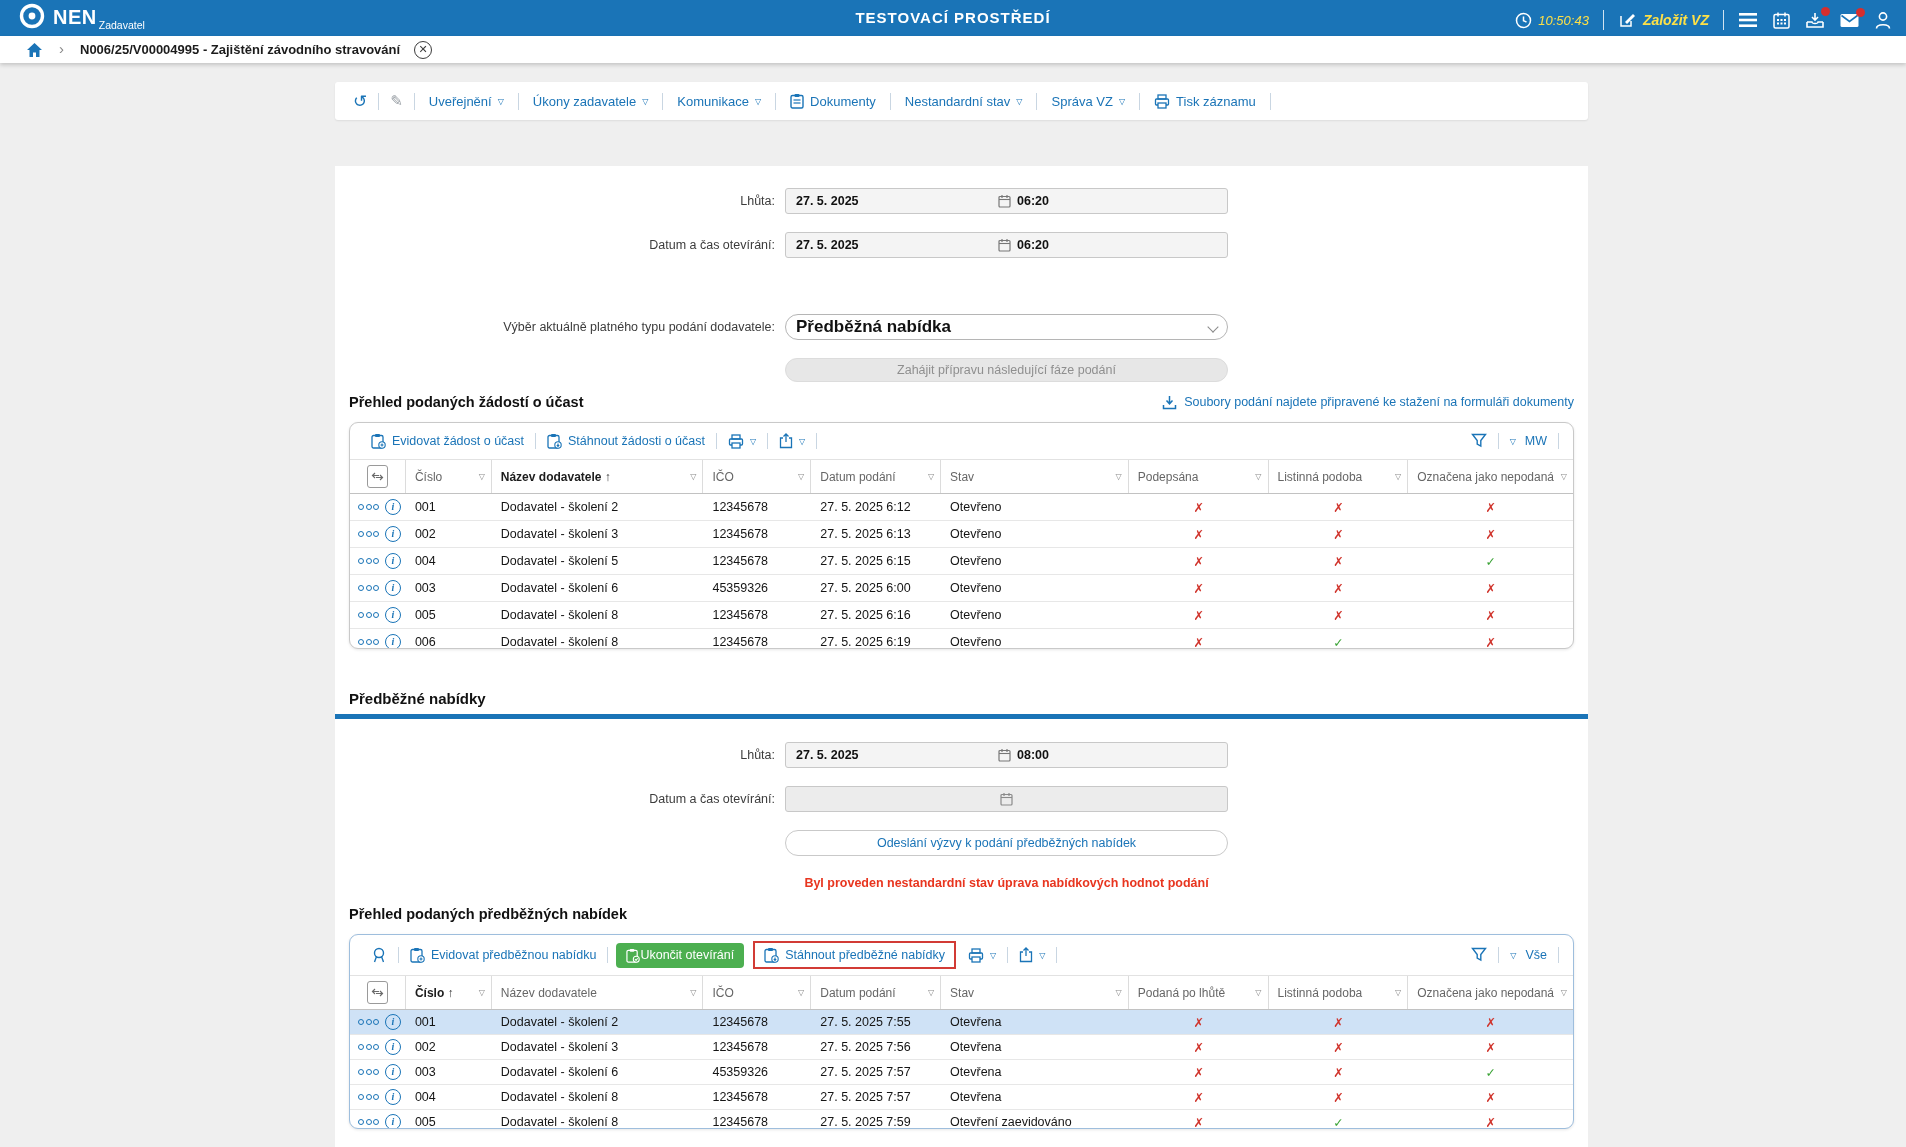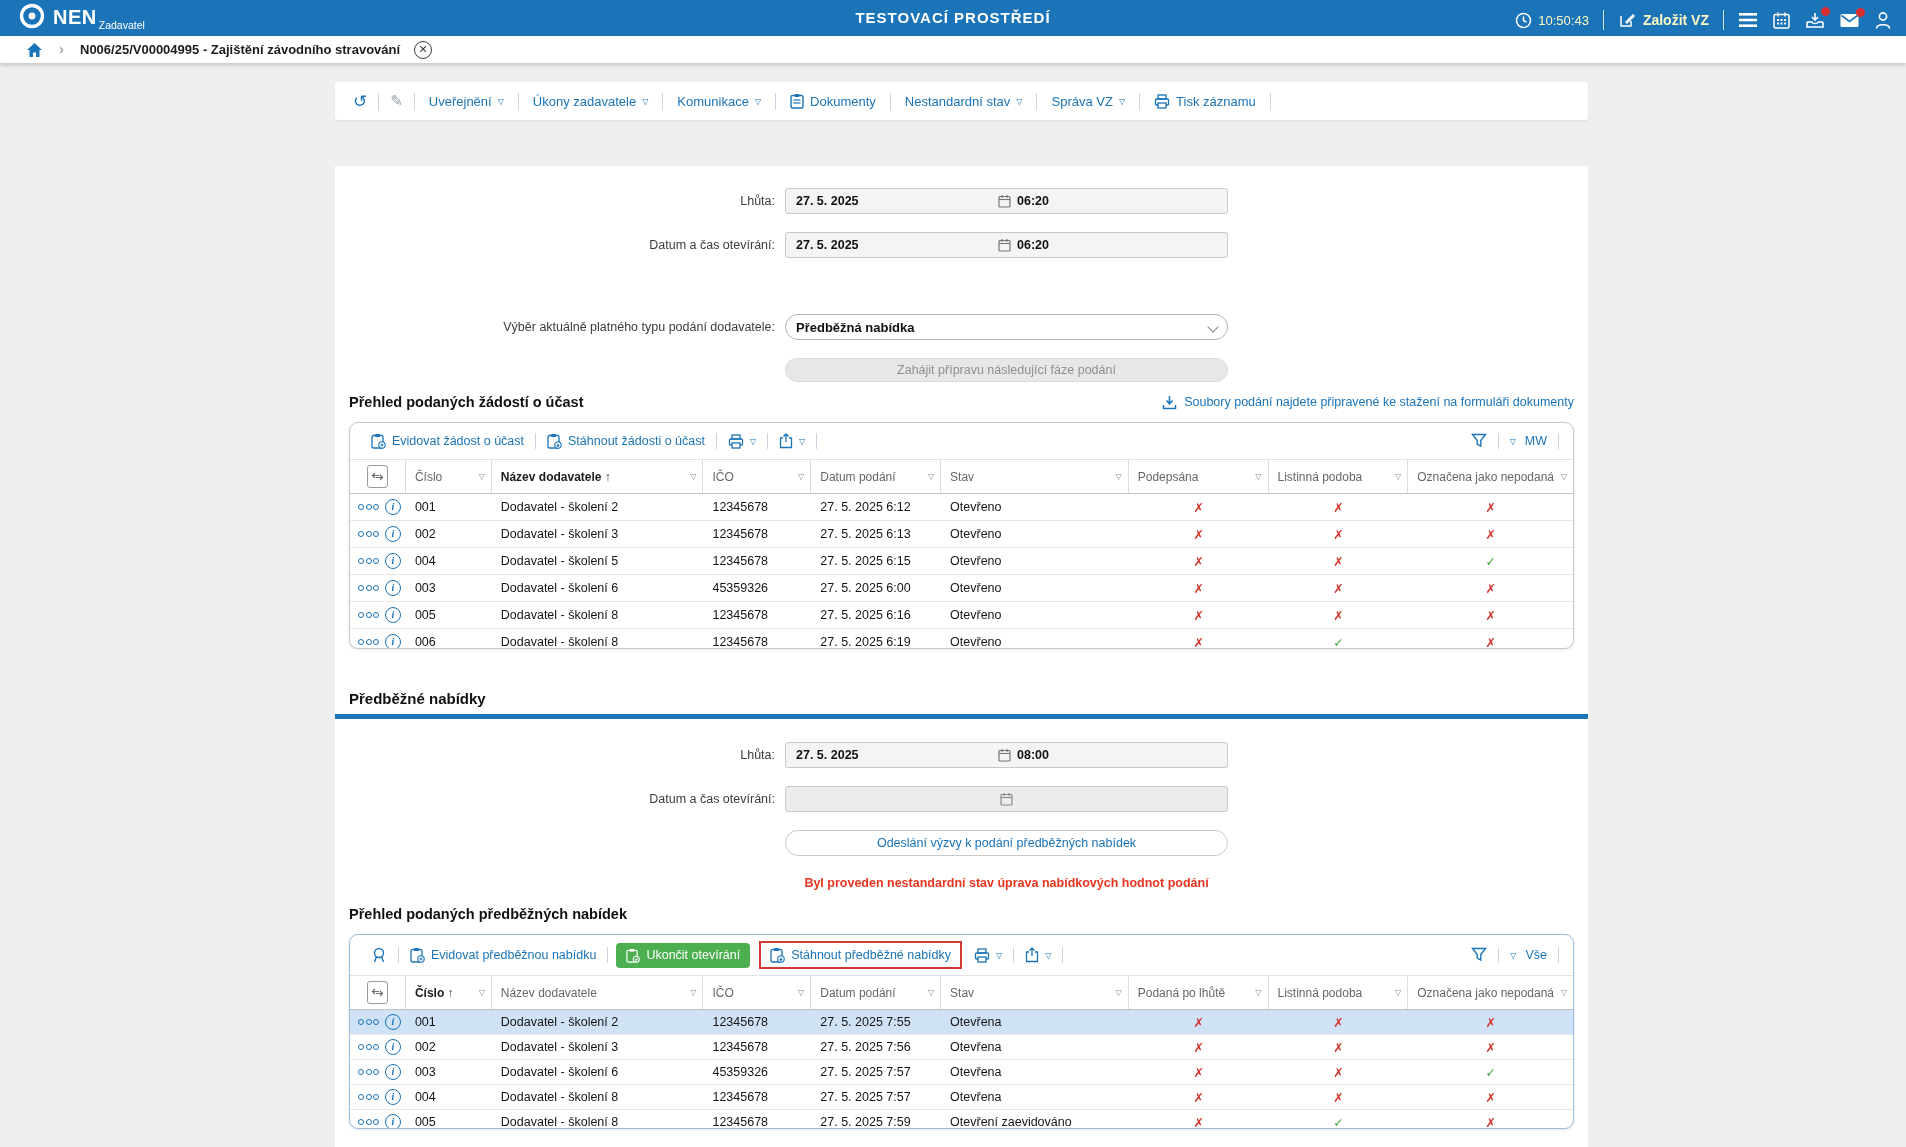--- a/index.html
+++ b/index.html
@@ -5,21 +5,21 @@
   html,body{margin:0;padding:0;background:#efefef;}
   .page{position:relative;width:1906px;height:1147px;overflow:hidden;
         font-family:"Liberation Sans","DejaVu Sans",sans-serif;color:#222;background:#efefef;}
   svg{display:block;}
   
   .topbar{position:absolute;left:0;top:0;width:1906px;height:36px;background:#1a74b7;display:flex;align-items:center;}
   .brand{position:absolute;left:18px;top:2px;display:flex;align-items:flex-start;cursor:pointer;}
   .brand-name{color:#fff;font-weight:bold;font-size:20px;letter-spacing:.5px;margin-left:7px;line-height:30px;}
   .brand-sub{color:#fff;font-size:10.5px;margin-left:2px;margin-top:17px;}
   .env-title{position:absolute;left:50%;transform:translateX(-50%);top:0;line-height:36px;color:#fff;font-weight:bold;font-size:15px;letter-spacing:1px;}
-  .top-right{position:absolute;right:14px;top:0;height:40px;display:flex;align-items:center;gap:14px;color:#fef9c3;}
+  .top-right{position:absolute;right:14px;top:0;height:40px;display:flex;align-items:center;gap:14px;color:#fde047;font-style:italic;}
   .time-wrap{display:flex;align-items:center;gap:6px;font-size:13px;}
   .tb-divider{width:1px;height:20px;background:rgba(255,255,255,.8);}
   .createvz{display:flex;align-items:center;gap:7px;font-size:14px;font-weight:bold;cursor:pointer;}
   .icbtn{position:relative;cursor:pointer;display:flex;align-items:center;}
   .notif{position:absolute;top:-4px;right:-5px;width:9px;height:9px;border-radius:50%;background:#d62e2e;}
   
   .crumbbar{position:absolute;left:0;top:36px;width:1906px;height:27px;background:#fff;box-shadow:0 2px 4px rgba(0,0,0,.18);display:flex;align-items:center;z-index:20;}
   .crumb-home{margin-left:26px;cursor:pointer;}
   .crumb-chev{color:#888;font-size:15px;margin:0 16px 2px 16px;}
   .crumb-title{font-size:13px;font-weight:bold;color:#1c1c1c;}
@@ -46,42 +46,42 @@
   
   .content{position:absolute;left:335px;top:166px;width:1253px;height:981px;background:#fff;}
   .f-row{position:absolute;left:0;width:100%;height:26px;}
   .f-label{position:absolute;left:0;top:0;width:440px;text-align:right;font-size:12.5px;color:#3c3c3c;line-height:26px;}
   .f-input{position:absolute;left:450px;top:0;width:443px;height:26px;background:#f4f4f4;border:1px solid #c8c8c8;border-radius:3px;
            box-sizing:border-box;display:flex;align-items:center;font-size:12.5px;font-weight:bold;color:#111;cursor:text;}
   .f-input .dval{margin-left:10px;}
   .f-input .tgroup{position:absolute;left:212px;display:flex;align-items:center;gap:6px;}
   .f-input.empty{background:#ececec;justify-content:center;}
   .f-select{position:absolute;left:450px;top:0;width:443px;height:26px;background:#fff;border:1px solid #b5b5b5;border-radius:13px;
-            box-sizing:border-box;display:flex;align-items:center;font-size:13px;font-weight:bold;color:#111;cursor:pointer;}
+            box-sizing:border-box;display:flex;align-items:center;font-size:17px;font-weight:bold;color:#111;cursor:pointer;}
   .f-select .dval{margin-left:10px;}
   .sel-chev{position:absolute;right:10px;top:8px;width:7px;height:7px;border-right:1.5px solid #8a8a8a;border-bottom:1.5px solid #8a8a8a;transform:rotate(45deg);}
   .btn{position:absolute;left:450px;width:443px;height:24px;border-radius:13px;font-size:12.5px;display:flex;align-items:center;justify-content:center;box-sizing:border-box;}
   .btn.disabled{background:#e7e7e7;border:1px solid #dcdcdc;color:#8f8f8f;cursor:default;}
   .btn.primary{background:#fff;border:1px solid #c9c9c9;color:#1a74b7;cursor:pointer;}
   .warning{position:absolute;left:450px;width:443px;text-align:center;color:#e8351f;font-weight:bold;font-size:12.5px;}
   .sec-head{position:absolute;left:14px;right:14px;display:flex;justify-content:space-between;align-items:center;}
   .sec-title{font-size:14.5px;font-weight:bold;color:#111;}
   .files-link{display:flex;align-items:center;gap:7px;color:#1a74b7;font-size:12.5px;cursor:pointer;}
   .sec2-title{position:absolute;left:14px;font-size:15px;font-weight:bold;color:#111;}
   .sec2-line{position:absolute;left:0;width:100%;height:5px;background:#1a74b7;}
   
   .tcard{position:absolute;left:14px;width:1225px;background:#fff;border:1px solid #c9c9c9;border-radius:9px;box-sizing:border-box;overflow:hidden;box-shadow:0 1px 3px rgba(0,0,0,.10);}
   .tcard.blueb{border-color:#9ebedd;}
   .t-toolbar{display:flex;align-items:center;padding:0 12px;border-bottom:1px solid #e2e2e2;}
   #t1 .t-toolbar{height:36px;}
   #t2 .t-toolbar{height:40px;}
   .tb-item{display:flex;align-items:center;gap:6px;color:#1a74b7;font-size:12.5px;padding:0 9px;cursor:pointer;white-space:nowrap;}
   .tb-div{width:1px;height:16px;background:#c9d6e2;margin:0 2px;}
   .tb-right{margin-left:auto;display:flex;align-items:center;gap:9px;color:#1a74b7;font-size:12.5px;}
-  .greenbtn{display:flex;align-items:center;gap:6px;background:#4caf50;color:#fff;font-size:12.5px;border-radius:4px;
+  .greenbtn{display:flex;align-items:center;background:#4caf50;color:#fff;font-size:12.5px;border-radius:4px;
             padding:5px 10px;margin:0 6px;cursor:pointer;white-space:nowrap;}
   .redbox{border:2px solid #d23b35;padding:4px 7px;margin:0 3px;display:flex;align-items:center;}
   .t-head{display:flex;align-items:stretch;border-bottom:1px solid #c2c2c2;height:33px;}
   .th{position:relative;display:flex;align-items:center;border-right:1px solid #dcdcdc;box-sizing:border-box;
       font-size:12px;color:#666;padding-left:9px;cursor:pointer;}
   .th:last-child{border-right:none;}
   .th.act{width:56px;justify-content:center;padding-left:0;}
   .th .fl{position:absolute;right:6px;font-size:8px;color:#8b8b8b;}
   .th-lab.sorted{font-weight:bold;color:#1c1c1c;}
   .sort{font-size:12px;color:#333;font-weight:normal;}

